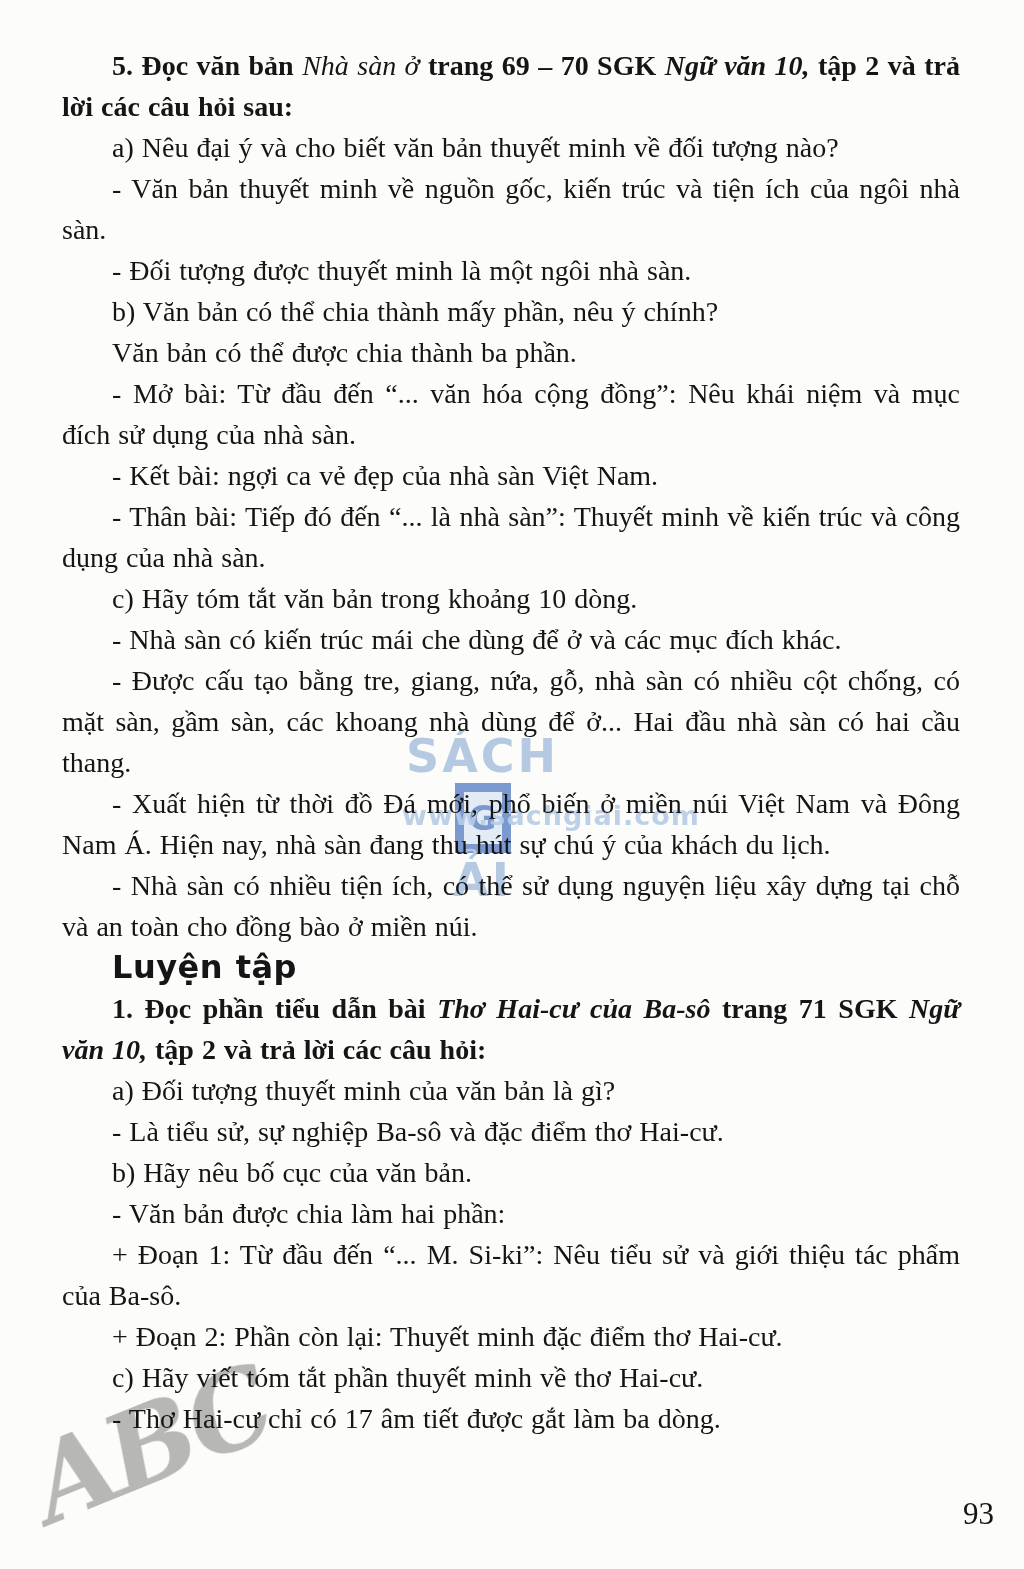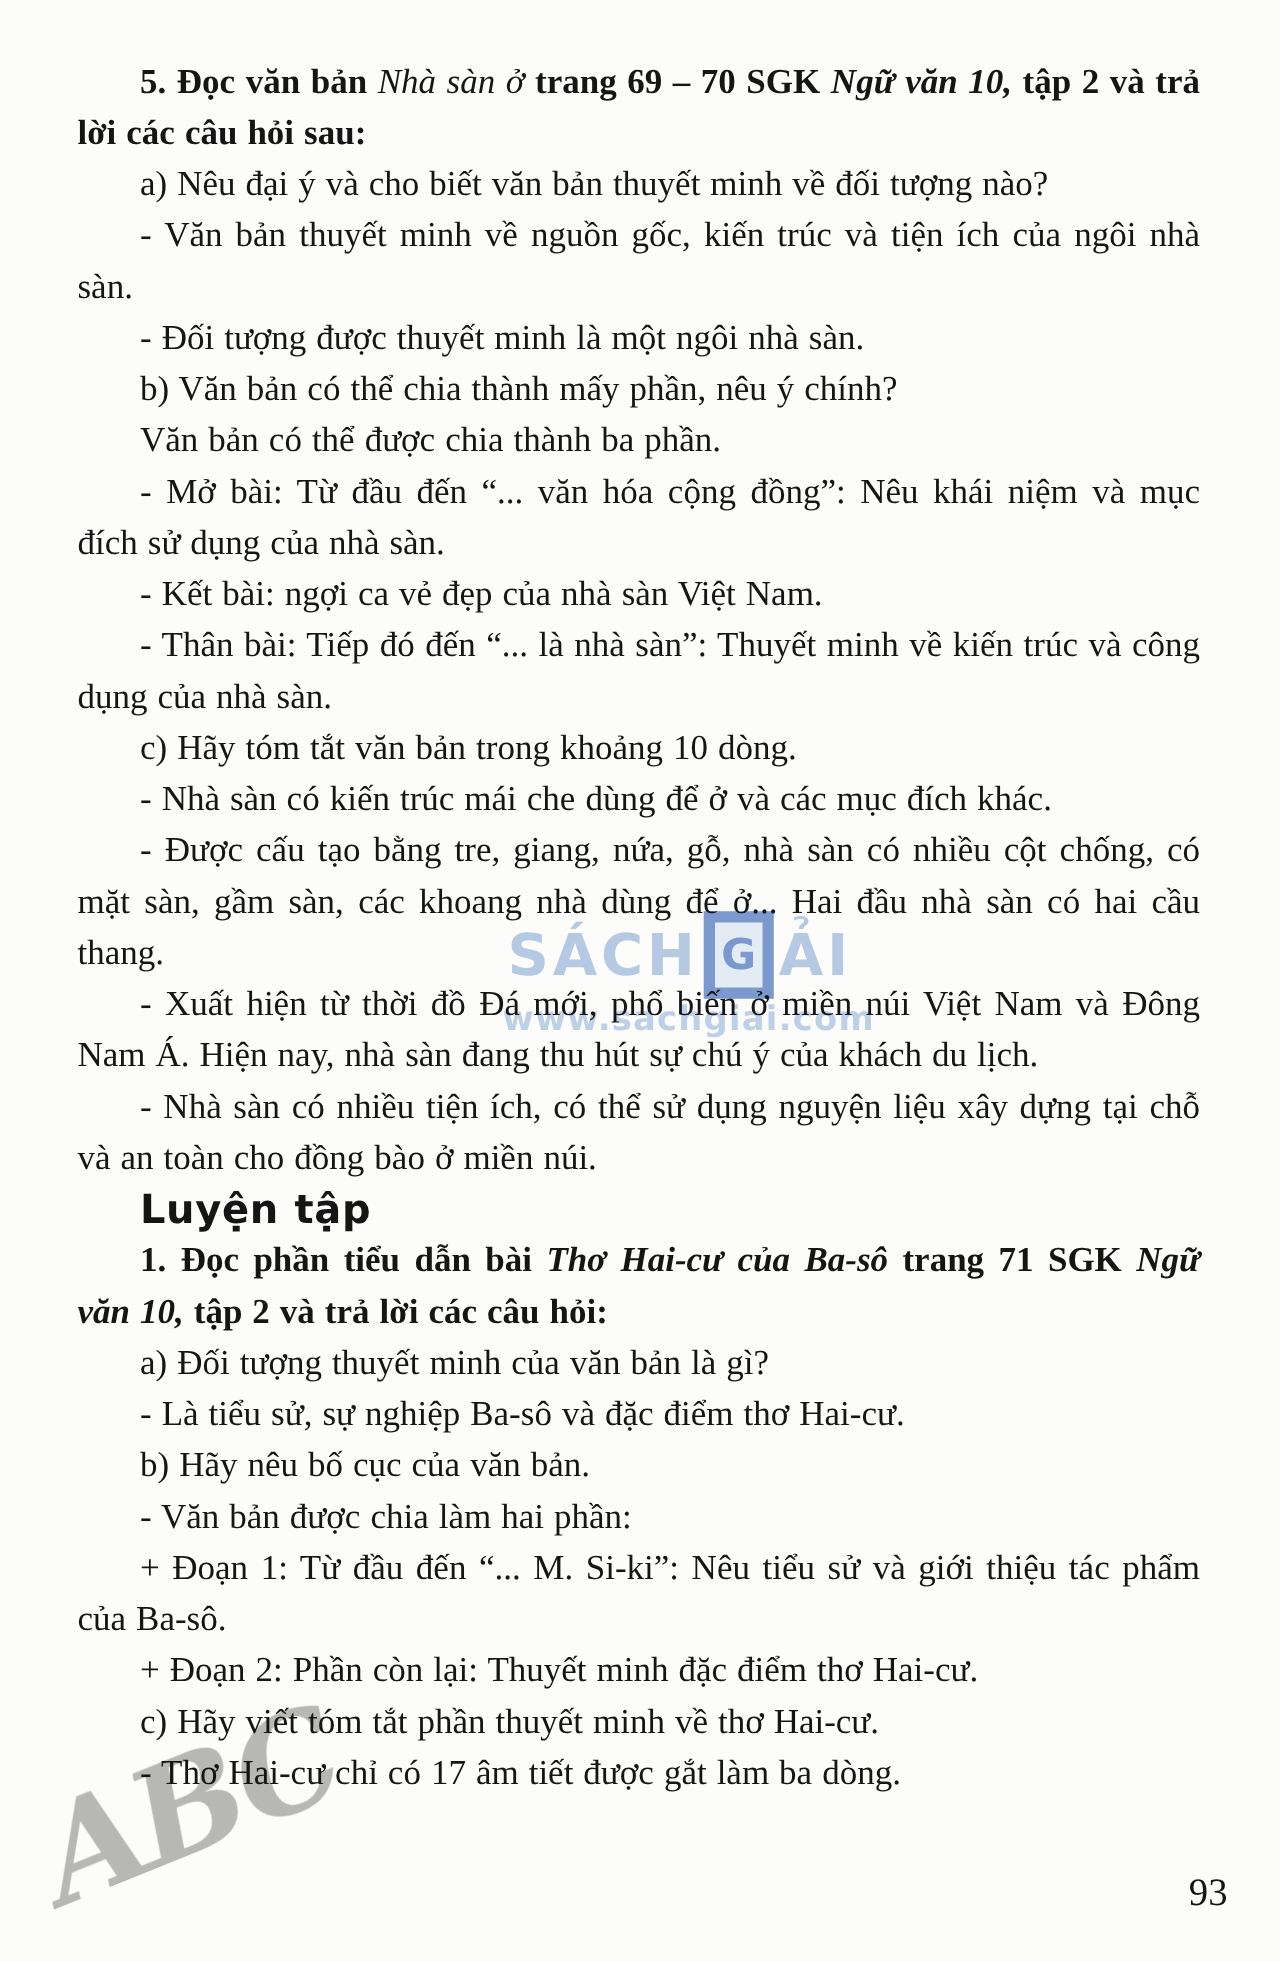--- a/index.html
+++ b/index.html
@@ -36,20 +36,21 @@
     letter-spacing: 0.5px;
     text-align: left;
   }
   
   .wm { position: absolute; pointer-events: none; }
   .wm-brand {
     left: 406px; top: 729px;
     display: flex; align-items: center;
     opacity: 0.80;
     filter: blur(0.3px);
+    flex-direction: column;
   }
   .wm-brand .wm-text {
     font-family: "DejaVu Sans", sans-serif;
     font-weight: bold;
     font-size: 46px;
     letter-spacing: 3px;
     color: #a4bedd;
   }
   .wm-logo {
     width: 38px; height: 52px;
@@ -82,21 +83,21 @@
     font-size: 106px;
     line-height: 1.1;
     color: #8d8d8d;
     opacity: 0.62;
     transform: rotate(-22deg);
     letter-spacing: -4px;
     filter: blur(0.4px);
   }
   .page-number {
     position: absolute;
-    right: 42px;
+    right: 30px;
     top: 1496px;
     font-size: 31px;
     font-family: "Liberation Serif", serif;
     color: #151515;
   }
 </style>
 </head>
 <body>
 
 <div class="page">

